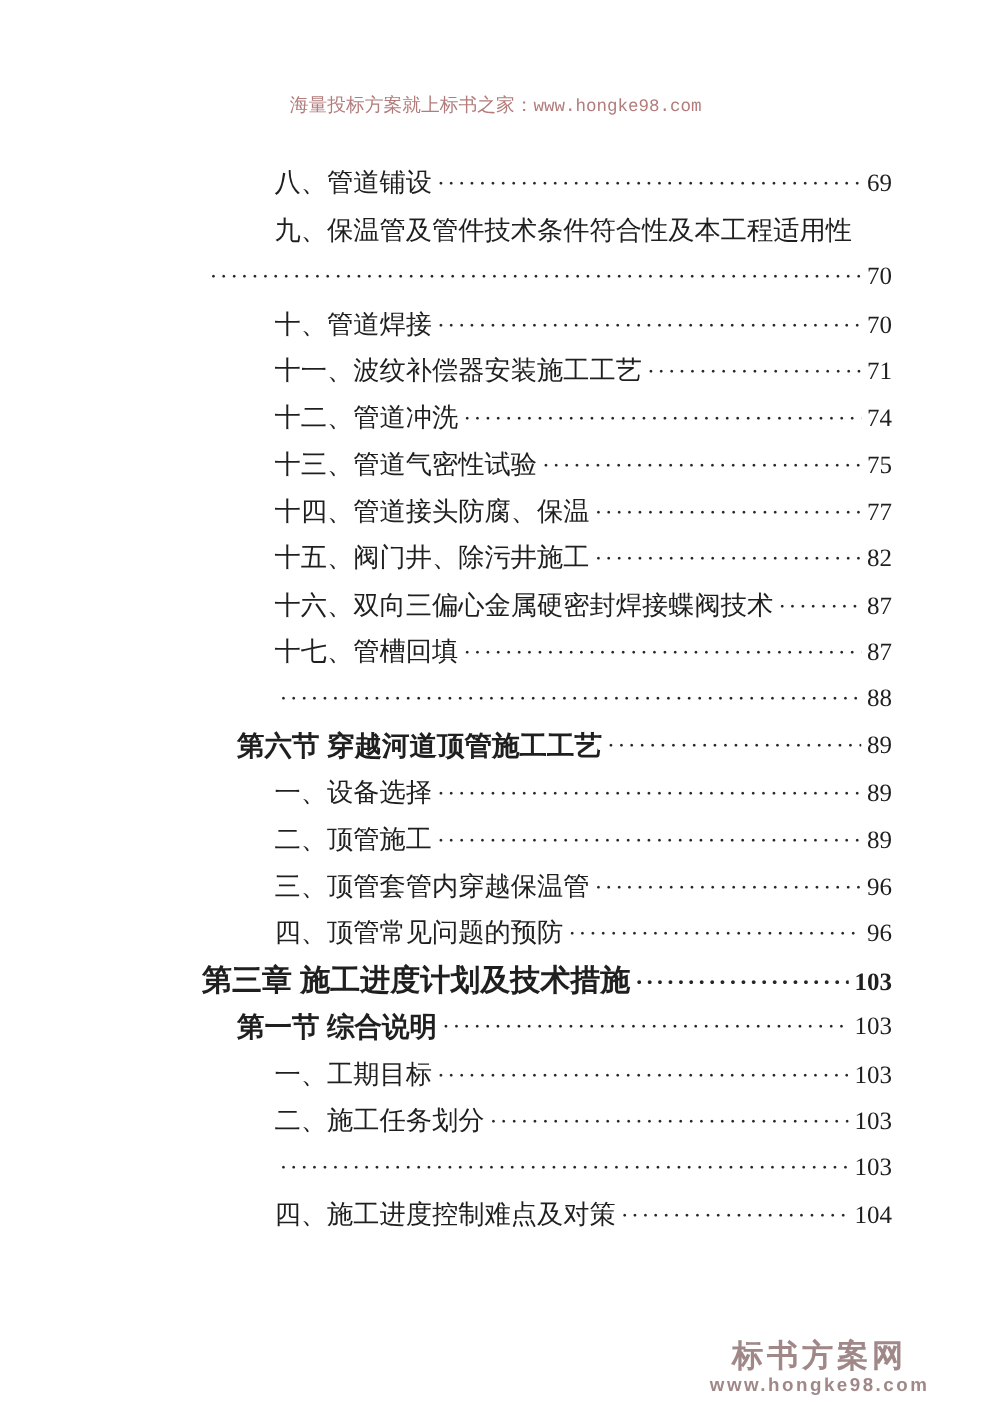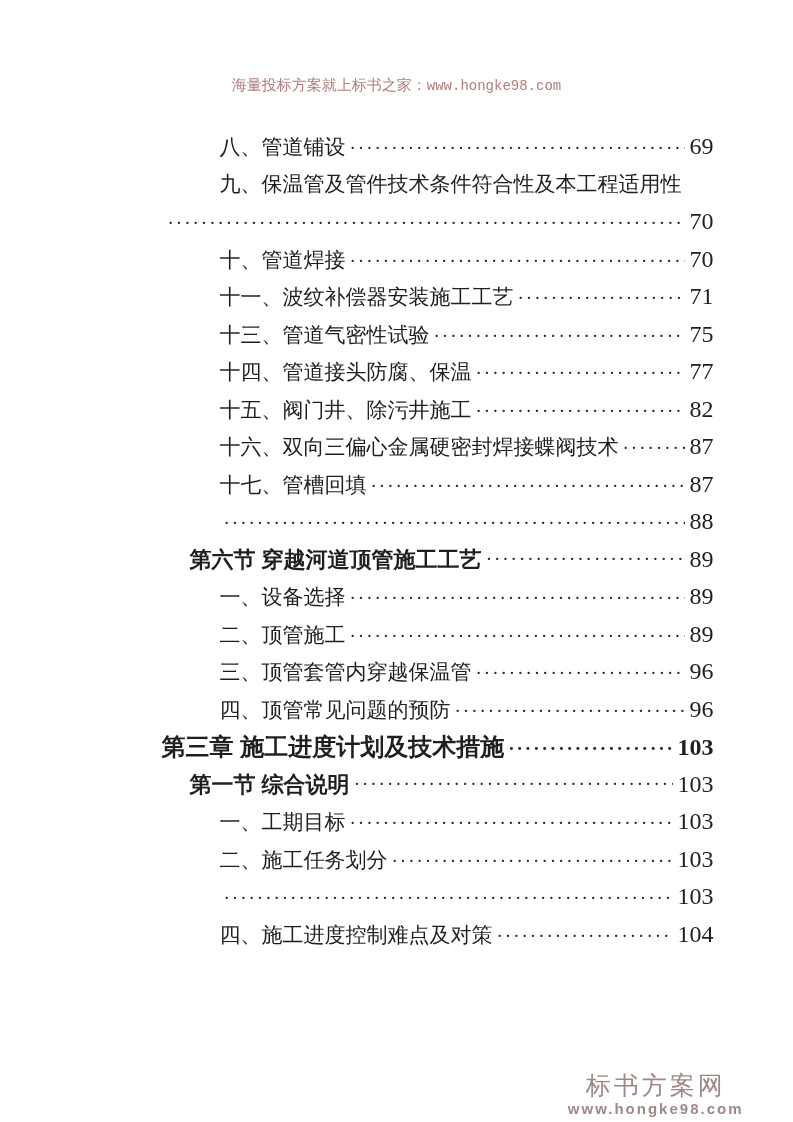--- a/index.html
+++ b/index.html
@@ -56,32 +56,32 @@
     overflow:hidden;
     margin:0 5px 0 4px;
     min-width:12px;
   }
   .dots::after {
     content:"····································································································································";
     font-size:19px;
     letter-spacing:2px;
     color:#262626;
   }
-  .toc-page { font-size:24px; }
+  .toc-page { font-size:20px; }
   
   .watermark {
     position:absolute;
     right:8px;
     bottom:8px;
     text-align:center;
     color:#a08888;
   }
   .watermark .wm-title {
     font-family:"Liberation Sans","DejaVu Sans",sans-serif;
-    font-weight:normal;
+    font-weight:bold;
     font-size:25px;
     letter-spacing:3px;
     line-height:28px;
   }
   .watermark .wm-url {
     font-family:"Liberation Sans","DejaVu Sans",sans-serif;
     font-weight:bold;
     font-size:15px;
     letter-spacing:2px;
     line-height:19px;
@@ -113,20 +113,25 @@
         <span class="toc-text">十、管道焊接</span>
         <span class="dots"></span>
         <span class="toc-page">70</span>
       </div>
       <div class="toc-row level-item">
         <span class="toc-text">十一、波纹补偿器安装施工工艺</span>
         <span class="dots"></span>
         <span class="toc-page">71</span>
       </div>
       <div class="toc-row level-item">
+        <span class="toc-text">十二、管道冲洗</span>
+        <span class="dots"></span>
+        <span class="toc-page">74</span>
+      </div>
+      <div class="toc-row level-item">
         <span class="toc-text">十三、管道气密性试验</span>
         <span class="dots"></span>
         <span class="toc-page">75</span>
       </div>
       <div class="toc-row level-item">
         <span class="toc-text">十四、管道接头防腐、保温</span>
         <span class="dots"></span>
         <span class="toc-page">77</span>
       </div>
       <div class="toc-row level-item">

